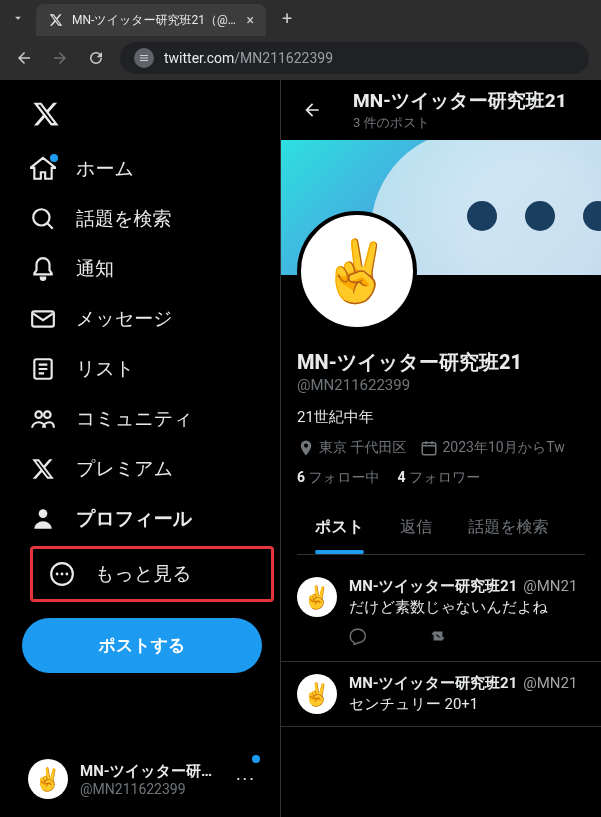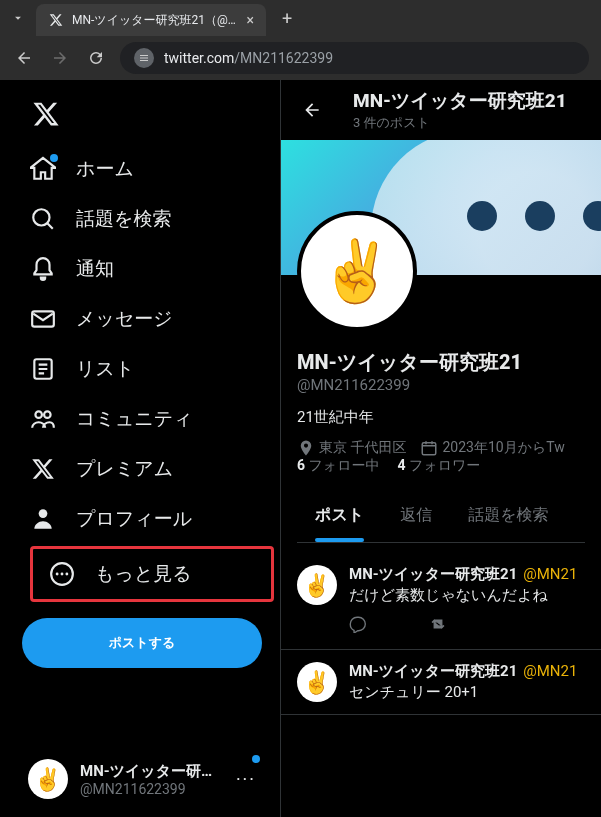--- a/index.html
+++ b/index.html
@@ -20,21 +20,21 @@
 .url-domain{color:#e8eaed}
 .url-path{color:#9aa0a6}
 .app{display:flex;height:calc(100% - 80px)}
 .sidebar{width:280px;padding:8px 0 8px 14px;display:flex;flex-direction:column}
 .logo-row{padding:12px 18px}
 .nav-item{display:flex;align-items:center;gap:20px;padding:12px 16px;border-radius:999px;cursor:pointer;font-size:19px}
 .nav-icon{width:26px;height:26px;display:flex;align-items:center;justify-content:center;position:relative}
 .dot-badge{position:absolute;top:-2px;right:-2px;width:8px;height:8px;background:#1d9bf0;border-radius:50%}
 .nav-label{color:#e7e9ea}
 .highlight-box{border:3px solid #e6353d;border-radius:4px;margin:2px 6px 2px 16px}
-.post-btn{background:#1d9bf0;color:#fff;font-size:13px;font-weight:700;border:none;border-radius:999px;padding:16px 0;margin:14px 18px 0 8px;cursor:pointer}
+.post-btn{background:#1d9bf0;color:#fff;font-size:17px;font-weight:700;border:none;border-radius:999px;padding:16px 0;margin:14px 18px 0 8px;cursor:pointer}
 .account-box{margin-top:auto;display:flex;align-items:center;gap:12px;padding:10px 14px;border-radius:999px;cursor:pointer;margin-right:10px;position:relative}
 .avatar-sm{width:40px;height:40px;border-radius:50%;background:#fff;display:flex;align-items:center;justify-content:center;font-size:22px}
 .account-info{flex:1;min-width:0}
 .account-name{font-size:15px;font-weight:700;white-space:nowrap;overflow:hidden;text-overflow:ellipsis}
 .account-handle{font-size:14px;color:#71767b}
 .account-more{font-size:18px;letter-spacing:2px}
 .account-dot{position:absolute;top:6px;right:10px;width:8px;height:8px;background:#1d9bf0;border-radius:50%}
 .main{flex:1;border-left:1px solid #2f3336;overflow:hidden}
 .main-header{display:flex;align-items:center;gap:24px;padding:8px 14px}
 .back-btn{width:34px;height:34px;display:flex;align-items:center;justify-content:center;border-radius:50%;cursor:pointer}
@@ -46,33 +46,33 @@
 .banner-dots{position:absolute;bottom:44px;left:58%;display:flex;gap:28px}
 .banner-dot{width:30px;height:30px;background:#1a3e5f;border-radius:50%}
 .profile-section{padding:10px 16px;position:relative}
 .avatar-lg{width:120px;height:120px;border-radius:50%;background:#fff;border:4px solid #000;display:flex;align-items:center;justify-content:center;font-size:60px;position:absolute;top:-64px;left:16px}
 .profile-content{margin-top:64px}
 .profile-name{font-size:20px;font-weight:800}
 .profile-handle{font-size:15px;color:#71767b}
 .profile-bio{font-size:15px;margin-top:14px}
 .profile-meta{display:flex;gap:14px;margin-top:12px;font-size:14px;color:#71767b;white-space:nowrap;overflow:hidden}
 .meta-item{display:flex;align-items:flex-start;gap:4px}
-.follow-stats{display:flex;gap:18px;font-size:14px}
+.follow-stats{display:flex;gap:18px;margin-top:12px;font-size:14px}
 .stat-num{font-weight:700;color:#e7e9ea}
 .stat-label{color:#71767b}
 .tabs{display:flex;border-bottom:1px solid #2f3336;margin-top:14px}
 .tab-item{padding:16px 18px;font-size:16px;color:#71767b;cursor:pointer;position:relative}
 .tab-item.active{color:#e7e9ea;font-weight:700}
 .tab-item.active::after{content:"";position:absolute;bottom:0;left:18px;right:18px;height:4px;background:#1d9bf0;border-radius:4px}
 .tweet{display:flex;gap:12px;padding:12px 16px;border-bottom:1px solid #2f3336}
 .tweet-av{width:40px;height:40px;border-radius:50%;background:#fff;display:flex;align-items:center;justify-content:center;font-size:22px;flex-shrink:0}
 .tweet-body{flex:1;min-width:0}
 .tweet-head{display:flex;gap:6px;font-size:15px;white-space:nowrap;overflow:hidden}
 .tweet-author{font-weight:700}
-.tweet-handle{color:#eab308}
+.tweet-handle{color:#a3a3a3}
 .tweet-text{font-size:15px;margin-top:2px}
 .tweet-actions{display:flex;gap:62px;margin-top:10px;color:#71767b}
 .tweet-action{cursor:pointer}
 svg{fill:currentColor}
 </style>
 </head>
 <body>
 
 <div class="browser-top">
   <div class="browser-chev">
@@ -195,21 +195,21 @@
       <span class="nav-label">プレミアム</span>
     </div>
 
     <div class="nav-item">
       <span class="nav-icon">
         <svg width="26" height="26" viewBox="0 0 24 24" fill="#e7e9ea">
             <circle cx="12" cy="7" r="4"></circle>
             <path d="M4 21c0-4 4-7 8-7s8 3 8 7z"></path>
           </svg>
       </span>
-      <span class="nav-label" style="font-weight:400">プロフィール</span>
+      <span class="nav-label" style="font-weight:700">プロフィール</span>
     </div>
 
     <div class="highlight-box">
       <div class="nav-item">
         <span class="nav-icon">
           <svg width="26" height="26" viewBox="0 0 24 24">
               <circle cx="12" cy="12" r="10" fill="none" stroke="#e7e9ea" stroke-width="2"></circle>
               <circle cx="7.5" cy="12" r="1.3" fill="#e7e9ea"></circle>
               <circle cx="12" cy="12" r="1.3" fill="#e7e9ea"></circle>
               <circle cx="16.5" cy="12" r="1.3" fill="#e7e9ea"></circle>

